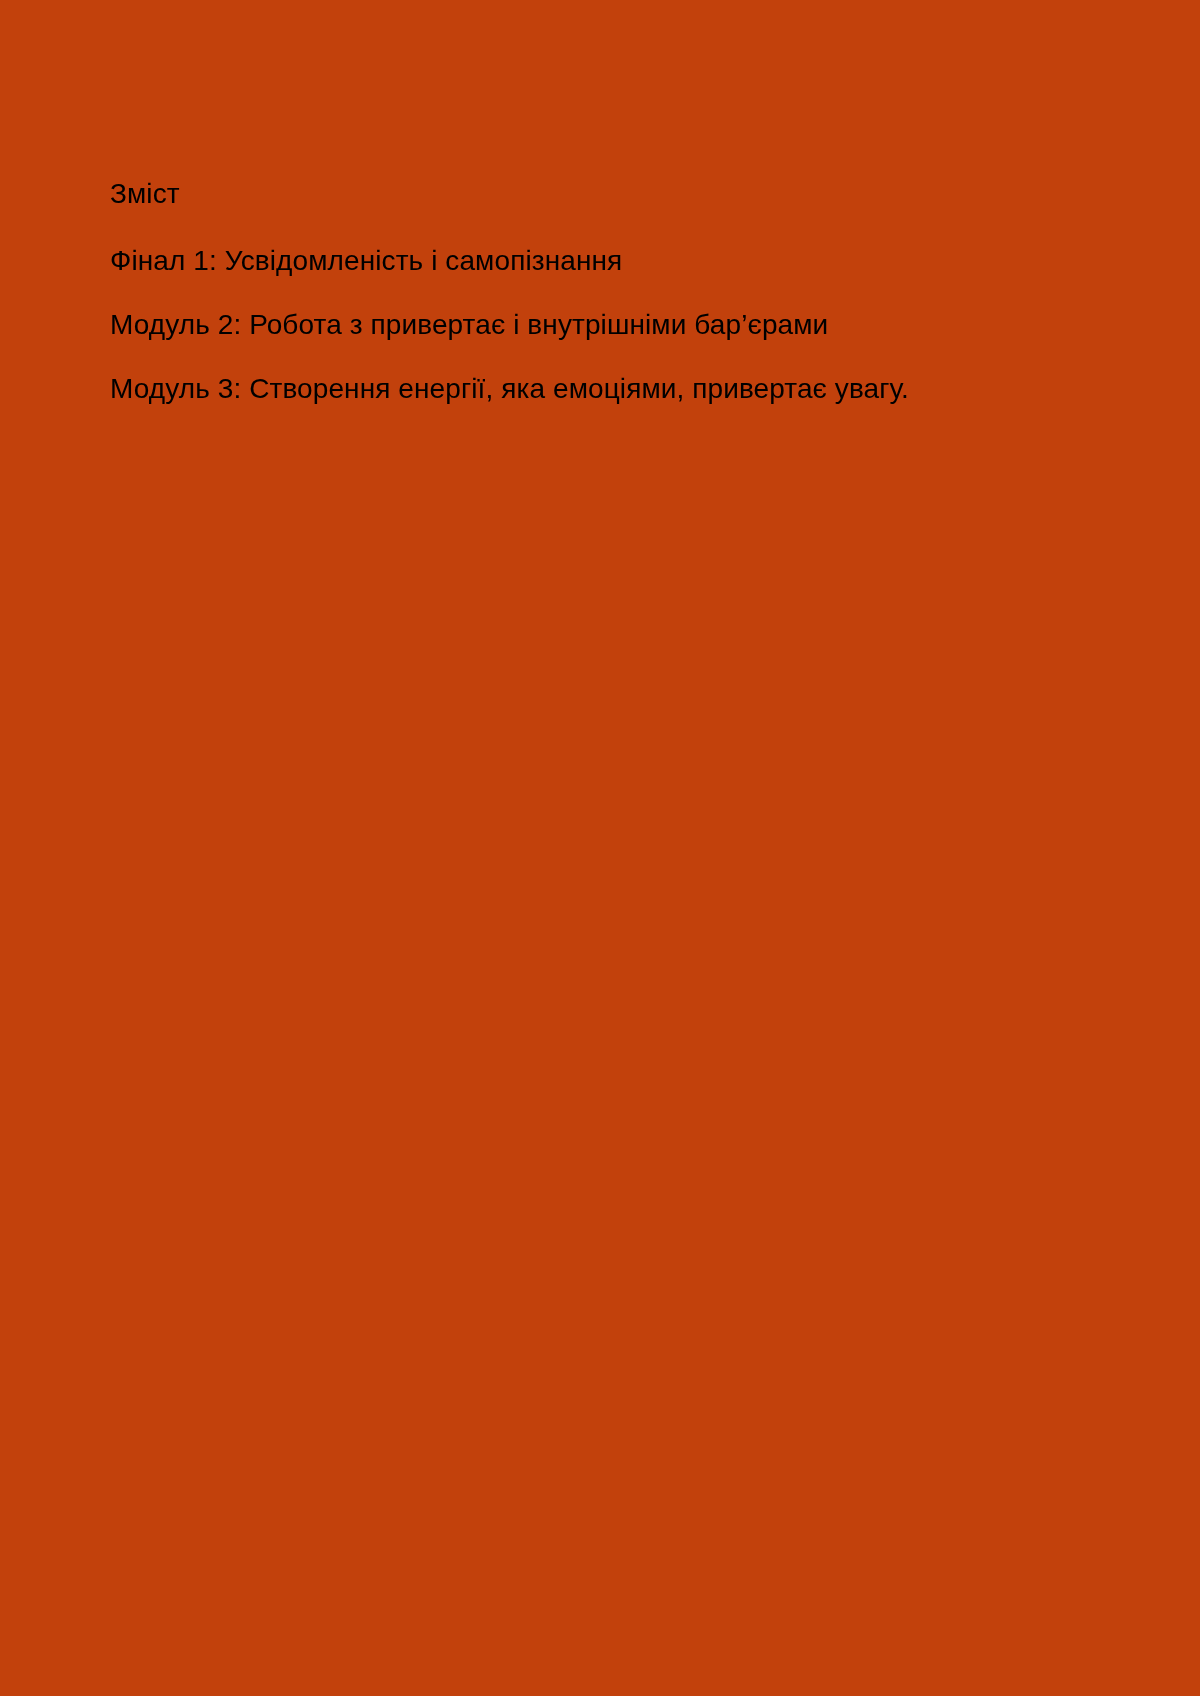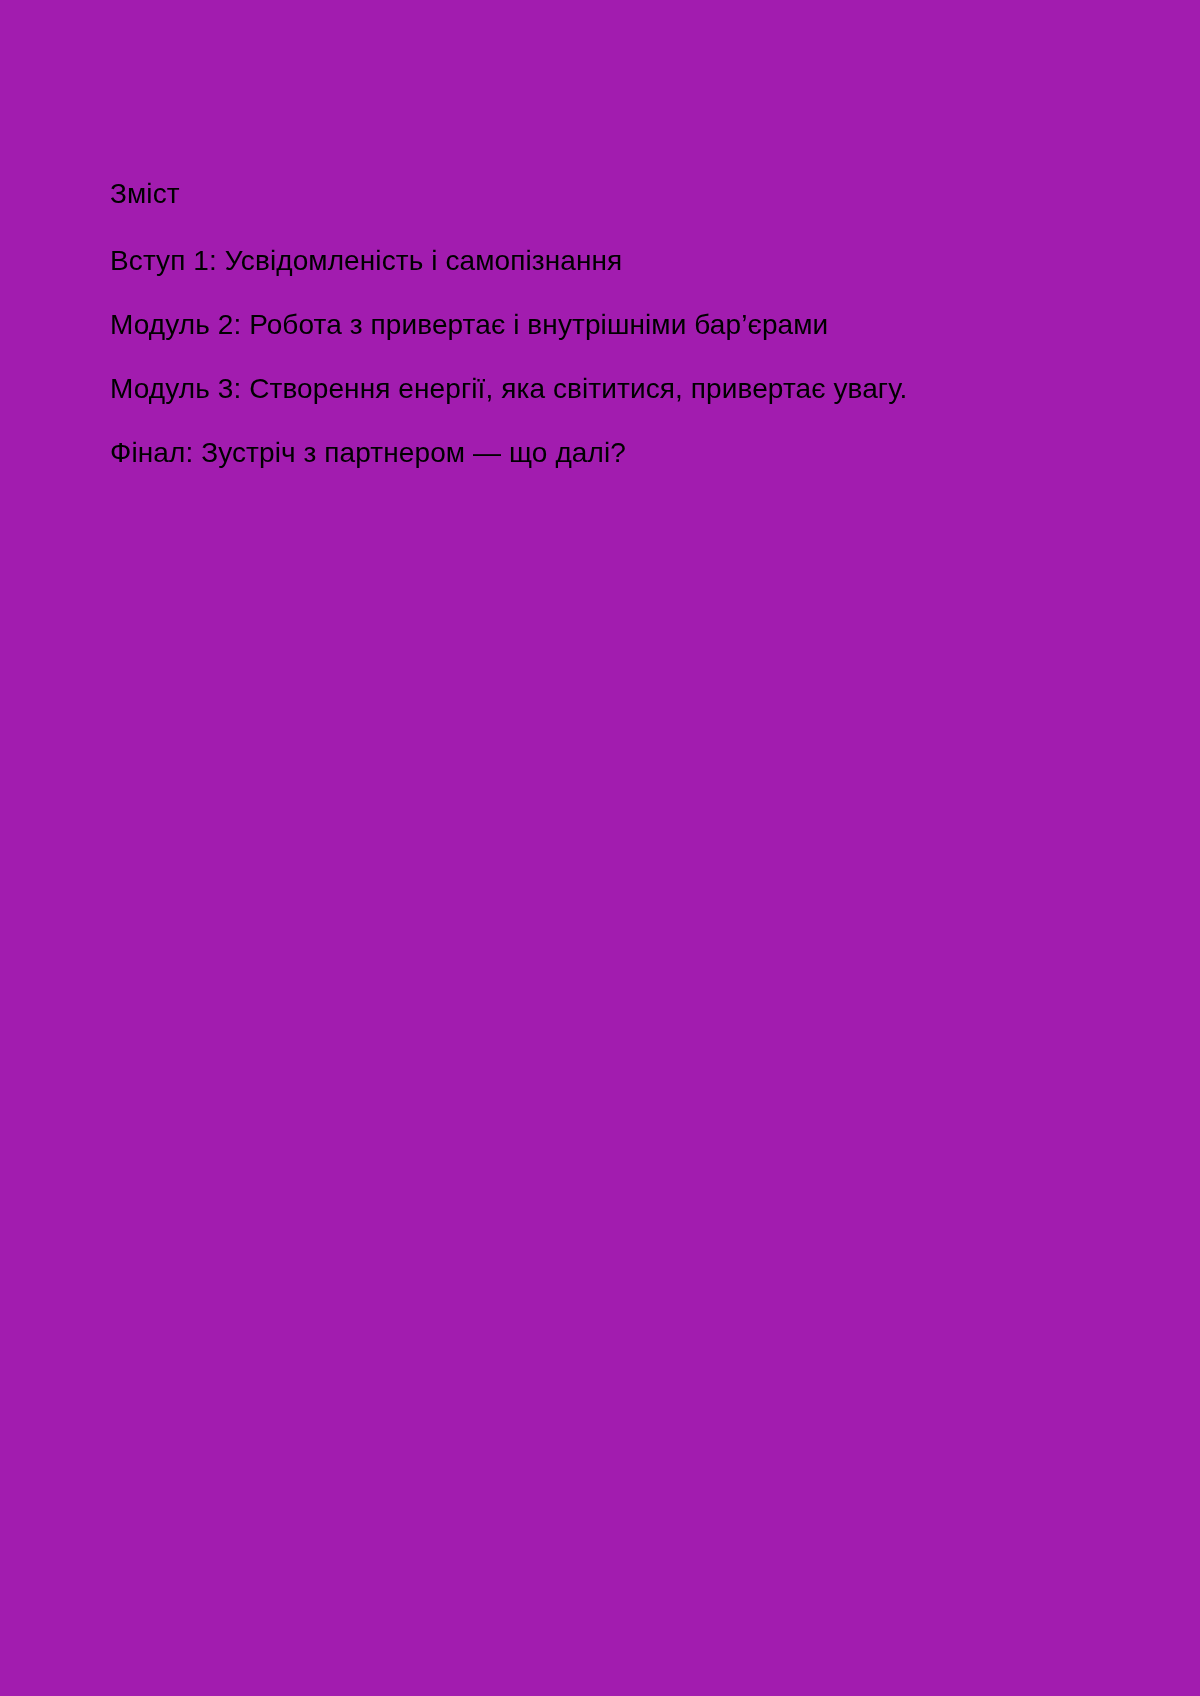--- a/index.html
+++ b/index.html
@@ -5,21 +5,21 @@
 <style>
   html, body {
     margin: 0;
     padding: 0;
     background: #ffffff;
   }
   .page {
     position: relative;
     width: 1200px;
     height: 1696px;
-    background: #a21caf;
+    background: #c2410c;
     color: #000000;
     font-family: "Liberation Sans", sans-serif;
     overflow: hidden;
   }
   .content {
     position: absolute;
     left: 110px;
     top: 177px;
     width: 930px;
     font-size: 28px;
@@ -37,23 +37,22 @@
   }
 </style>
 </head>
 <body>
 
 <div class="page">
   <div class="content">
     <h1 class="toc-title">Зміст</h1>
 
 
-    <p class="toc-entry">Вступ 1: Усвідомленість і самопізнання</p>
+    <p class="toc-entry">Фінал 1: Усвідомленість і самопізнання</p>
 
     <p class="toc-entry">Модуль 2: Робота з привертає і внутрішніми бар’єрами</p>
 
-    <p class="toc-entry">Модуль 3: Створення енергії, яка світитися, привертає увагу.</p>
+    <p class="toc-entry">Модуль 3: Створення енергії, яка емоціями, привертає увагу.</p>
 
 
 
-    <p class="toc-entry">Фінал: Зустріч з партнером — що далі?</p>
   </div>
 </div>
 
 </body></html>

